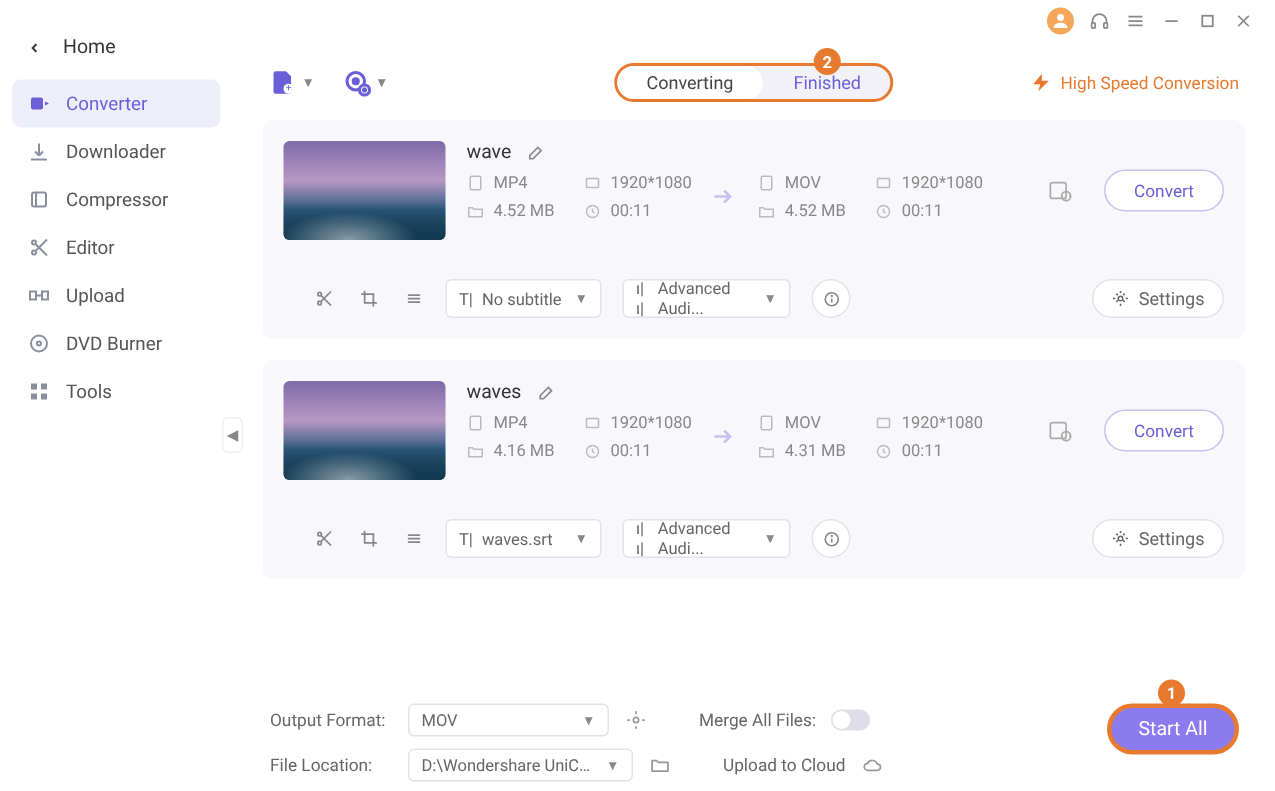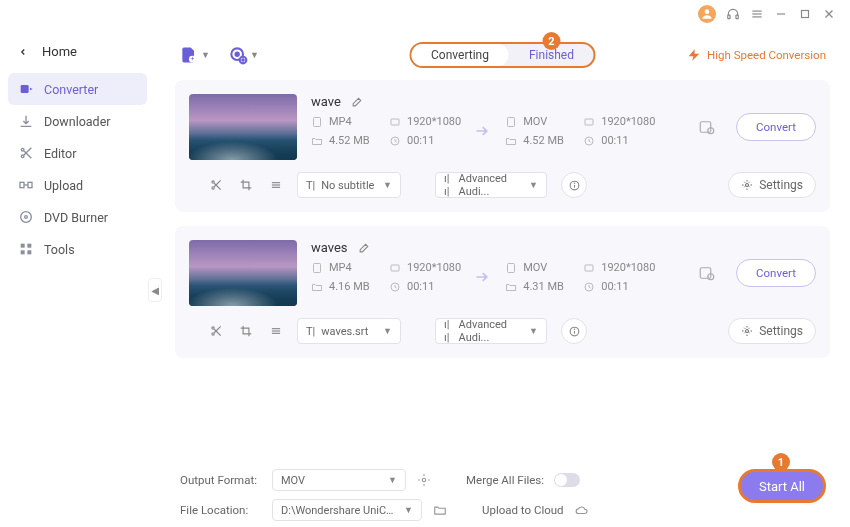--- a/index.html
+++ b/index.html
@@ -3,21 +3,21 @@
 <meta charset="utf-8">
 <style>
 * { box-sizing: border-box; margin: 0; padding: 0; font-family: -apple-system, BlinkMacSystemFont, "Segoe UI", Roboto, sans-serif; }
 body { width: 850px; height: 527px; background: #fff; overflow: hidden; position: relative; }
 
 .titlebar { position: absolute; top: 0; right: 0; height: 28px; display: flex; align-items: center; gap: 10px; padding-right: 14px; }
 .titlebar .avatar { width: 18px; height: 18px; border-radius: 50%; background: #f5a65b; display:flex; align-items:center; justify-content:center; }
 .titlebar svg { width: 14px; height: 14px; }
 .winbtn { width:14px; height:14px; display:flex; align-items:center; justify-content:center; color:#666; }
 
-.sidebar { position: absolute; left: 0; top: 0; width: 155px; height: 100%; background: #fff; padding-top: 36px; }
+.sidebar { position: absolute; left: 0; top: 0; width: 155px; height: 100%; background: #fff; padding-top: 16px; }
 .home-row { display:flex; align-items:center; gap:14px; padding: 8px 18px 14px 18px; font-size: 13px; color:#333; }
 .home-row svg { width:10px; height:10px; }
 .nav { display:flex; flex-direction:column; }
 .nav-item { display:flex; align-items:flex-end; gap:10px; padding: 8px 18px; font-size: 12.5px; color:#555; cursor:pointer; }
 .nav-item.active { background:#eeeefb; border-radius:6px; margin:0 8px; padding:8px 10px; color:#6b5fd9; }
 .nav-item .ico { width:16px; height:16px; display:flex; align-items:center; justify-content:center; color:#8a8fa0; }
 .nav-item.active .ico { color:#6b5fd9; }
 
 .collapse-tab { position:absolute; left:148px; top:278px; width:14px; height:24px; background:#fff; border:1px solid #eee; border-radius:4px; display:flex; align-items:center; justify-content:center; color:#888; font-size:10px; }
 
@@ -27,21 +27,21 @@
 .add-btn svg { width:20px; height:20px; }
 .tabs { position:absolute; left:50%; transform:translateX(-50%); display:flex; background:#f3f1f8; border-radius:16px; border:2px solid #e77a2f; padding:0; }
 .tab { padding:4px 20px; font-size:12px; color:#666; border-radius:14px; cursor:pointer; position:relative; }
 .tab.converting { background:#fff; color:#444; }
 .tab.finished { color:#6b5fd9; }
 .badge-2 { position:absolute; top:-12px; left:50%; transform:translateX(-50%); width:18px; height:18px; border-radius:50%; background:#e77a2f; color:#fff; font-size:11px; font-weight:bold; display:flex; align-items:center; justify-content:center; }
 .hispeed { margin-left:auto; color:#e77a2f; font-size:11.5px; display:flex; align-items:center; gap:6px; }
 .hispeed svg{width:14px;height:14px;}
 
 .list { padding:0 10px; display:flex; flex-direction:column; gap:14px; }
-.card { background:#f8f7fb; border-radius:8px; padding:14px; display:flex; flex-direction:column; gap:12px; }
+.card { background:#f8f7fb; border-radius:8px; padding:14px; display:flex; flex-direction:column; gap:26px; }
 .card-top { display:flex; gap:14px; }
 .thumb { width:108px; height:66px; border-radius:4px; background:linear-gradient(180deg,#7d6ba8 0%, #b897c4 40%, #2e5b7d 70%, #1a3d57 100%); position:relative; overflow:hidden; }
 .thumb::after{content:"";position:absolute;bottom:0;left:0;right:0;height:40%;background:radial-gradient(ellipse at 40% 100%, rgba(255,255,255,0.5), transparent 50%), linear-gradient(transparent, #123a52);}
 .meta { flex:1; display:flex; flex-direction:column; gap:6px; }
 .title-row { display:flex; align-items:center; gap:10px; font-size:13px; color:#333; }
 .title-row svg{width:13px;height:13px;color:#888;}
 .spec-row { display:flex; align-items:center; gap:4px; font-size:11px; color:#888; }
 .spec-col { display:flex; flex-direction:column; gap:6px; }
 .spec-cell { display:flex; align-items:center; gap:6px; min-width:64px; }
 .spec-cell svg{width:12px;height:12px;color:#bbb;}
@@ -49,21 +49,21 @@
 .arrow svg{width:20px;height:20px;}
 .gearthumb{ display:flex; align-items:center; padding-right:6px;}
 .gearthumb svg{width:18px;height:18px;color:#aaa;}
 .convert-btn { width:80px; height:28px; border:1px solid #c9c2f0; background:#fff; color:#6b5fd9; border-radius:14px; font-size:11.5px; display:flex; align-items:center; justify-content:center; cursor:pointer; align-self:center; }
 .card-bottom { display:flex; align-items:center; gap:14px; }
 .toolicons { display:flex; gap:16px; padding-left:20px; color:#888; }
 .toolicons svg{width:14px;height:14px;}
 .select { height:26px; background:#fff; border:1px solid #e2e2ea; border-radius:4px; display:flex; align-items:center; padding:0 8px; font-size:11px; color:#666; gap:6px; }
 .select .caret{margin-left:auto;color:#888;font-size:9px;}
 .sel-sub { width:104px; }
-.sel-aud { width:112px;margin-left:20px; }
+.sel-aud { width:112px; }
 .round-btn { width:26px; height:26px; border:1px solid #e2e2ea; border-radius:50%; display:flex; align-items:center; justify-content:center; color:#888; background:#fff;}
 .round-btn svg{width:13px;height:13px;}
 .settings-btn { height:26px; border:1px solid #e2e2ea; border-radius:13px; background:#fff; display:flex; align-items:center; gap:6px; padding:0 12px; font-size:12px; color:#666; margin-left:auto; }
 .settings-btn svg{width:12px;height:12px;}
 
 .footer { position:absolute; left:180px; right:14px; bottom:8px; height:50px; display:flex; flex-direction:column; gap:8px; font-size:11.5px; color:#666; }
 .footer-row { display:flex; align-items:center; gap:10px; }
 .footer .label{ width:82px; }
 .sel-out{ width:134px; height:22px; }
 .ficon{ width:16px; height:16px; color:#999; display:flex;align-items:center;justify-content:center;}
@@ -132,20 +132,29 @@
         </span>
         <span>Converter</span>
       </div>
     <div class="nav-item">
         <span class="ico">
           <svg viewBox="0 0 24 24" fill="none" stroke="currentColor" stroke-width="2">
             <path d="M12 4v12m0 0l-4-4m4 4l4-4M4 20h16"></path>
           </svg>
         </span>
         <span>Downloader</span>
+      </div>
+    <div class="nav-item">
+        <span class="ico">
+          <svg viewBox="0 0 24 24" fill="none" stroke="currentColor" stroke-width="2">
+            <rect x="5" y="5" width="14" height="14" rx="2"></rect>
+            <line x1="9" y1="5" x2="9" y2="19"></line>
+          </svg>
+        </span>
+        <span>Compressor</span>
       </div>
     <div class="nav-item">
         <span class="ico">
           <svg viewBox="0 0 24 24" fill="none" stroke="currentColor" stroke-width="2">
             <circle cx="7" cy="7" r="2"></circle>
             <circle cx="7" cy="17" r="2"></circle>
             <line x1="9" y1="9" x2="20" y2="20"></line>
             <line x1="9" y1="15" x2="20" y2="4"></line>
           </svg>
         </span>

